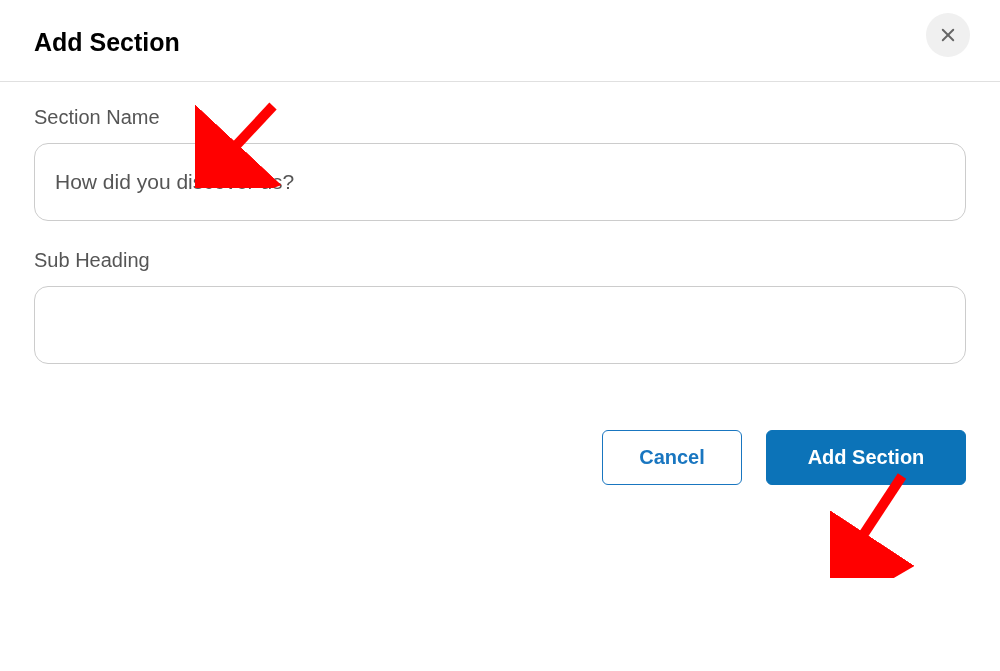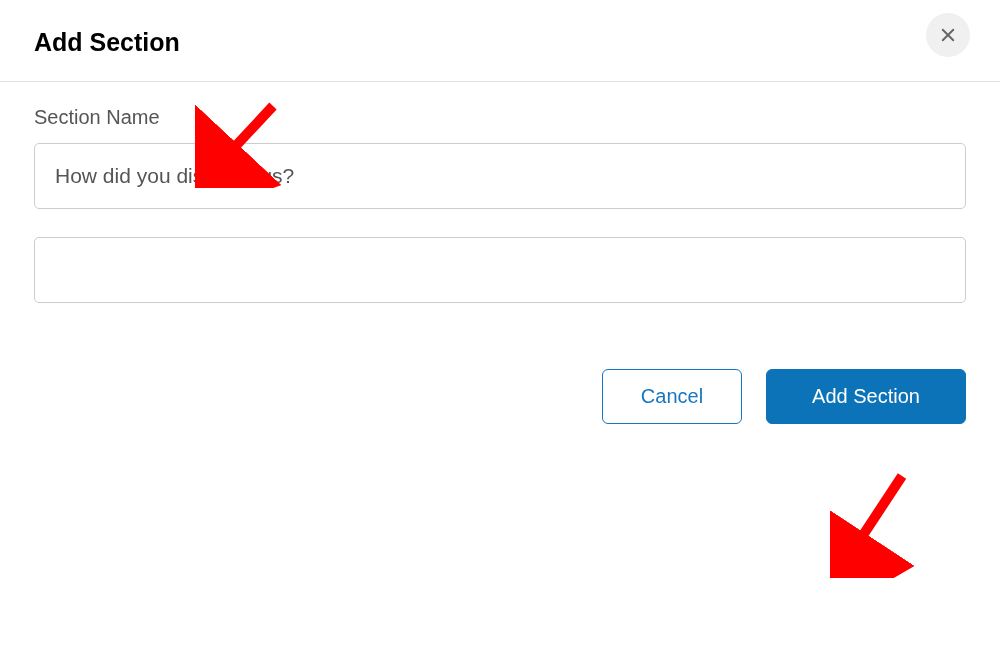--- a/index.html
+++ b/index.html
@@ -53,42 +53,42 @@
     }
     .form-label {
       display: block;
       font-size: 20px;
       color: #555;
       margin-bottom: 14px;
       font-weight: 400;
     }
     .form-input {
       width: 100%;
-      height: 66px;
+      height: 78px;
       padding: 18px 20px;
       font-size: 21px;
       color: #555;
       border: 1px solid #ccc;
-      border-radius: 5px;
+      border-radius: 14px;
       background: #fff;
       font-family: inherit;
     }
     .dialog-footer {
       display: flex;
       justify-content: flex-end;
       gap: 24px;
       padding: 18px 34px 28px 34px;
     }
     .btn {
       padding: 15px 30px;
       font-size: 20px;
       border-radius: 6px;
       cursor: pointer;
       font-family: inherit;
-      font-weight: 400;
+      font-weight: 700;
     }
     .btn-cancel {
       background: #fff;
       color: #1976c0;
       border: 1.5px solid #1976c0;
       min-width: 140px;
     }
     .btn-primary {
       background: #0c73b8;
       color: #fff;
@@ -114,20 +114,21 @@
 </div>
 
 <div class="dialog-body">
 
   <div class="form-group">
     <label class="form-label">Section Name</label>
     <input type="text" class="form-input" value="How did you discover us?" style="">
   </div>
 
   <div class="form-group">
+    <label class="form-label">Sub Heading</label>
     <input type="text" class="form-input" value="" style="">
   </div>
 
 
 </div>
 
 <div class="dialog-footer">
   <button class="btn btn-cancel">Cancel</button>
   <button class="btn btn-primary">Add Section</button>
 </div>

